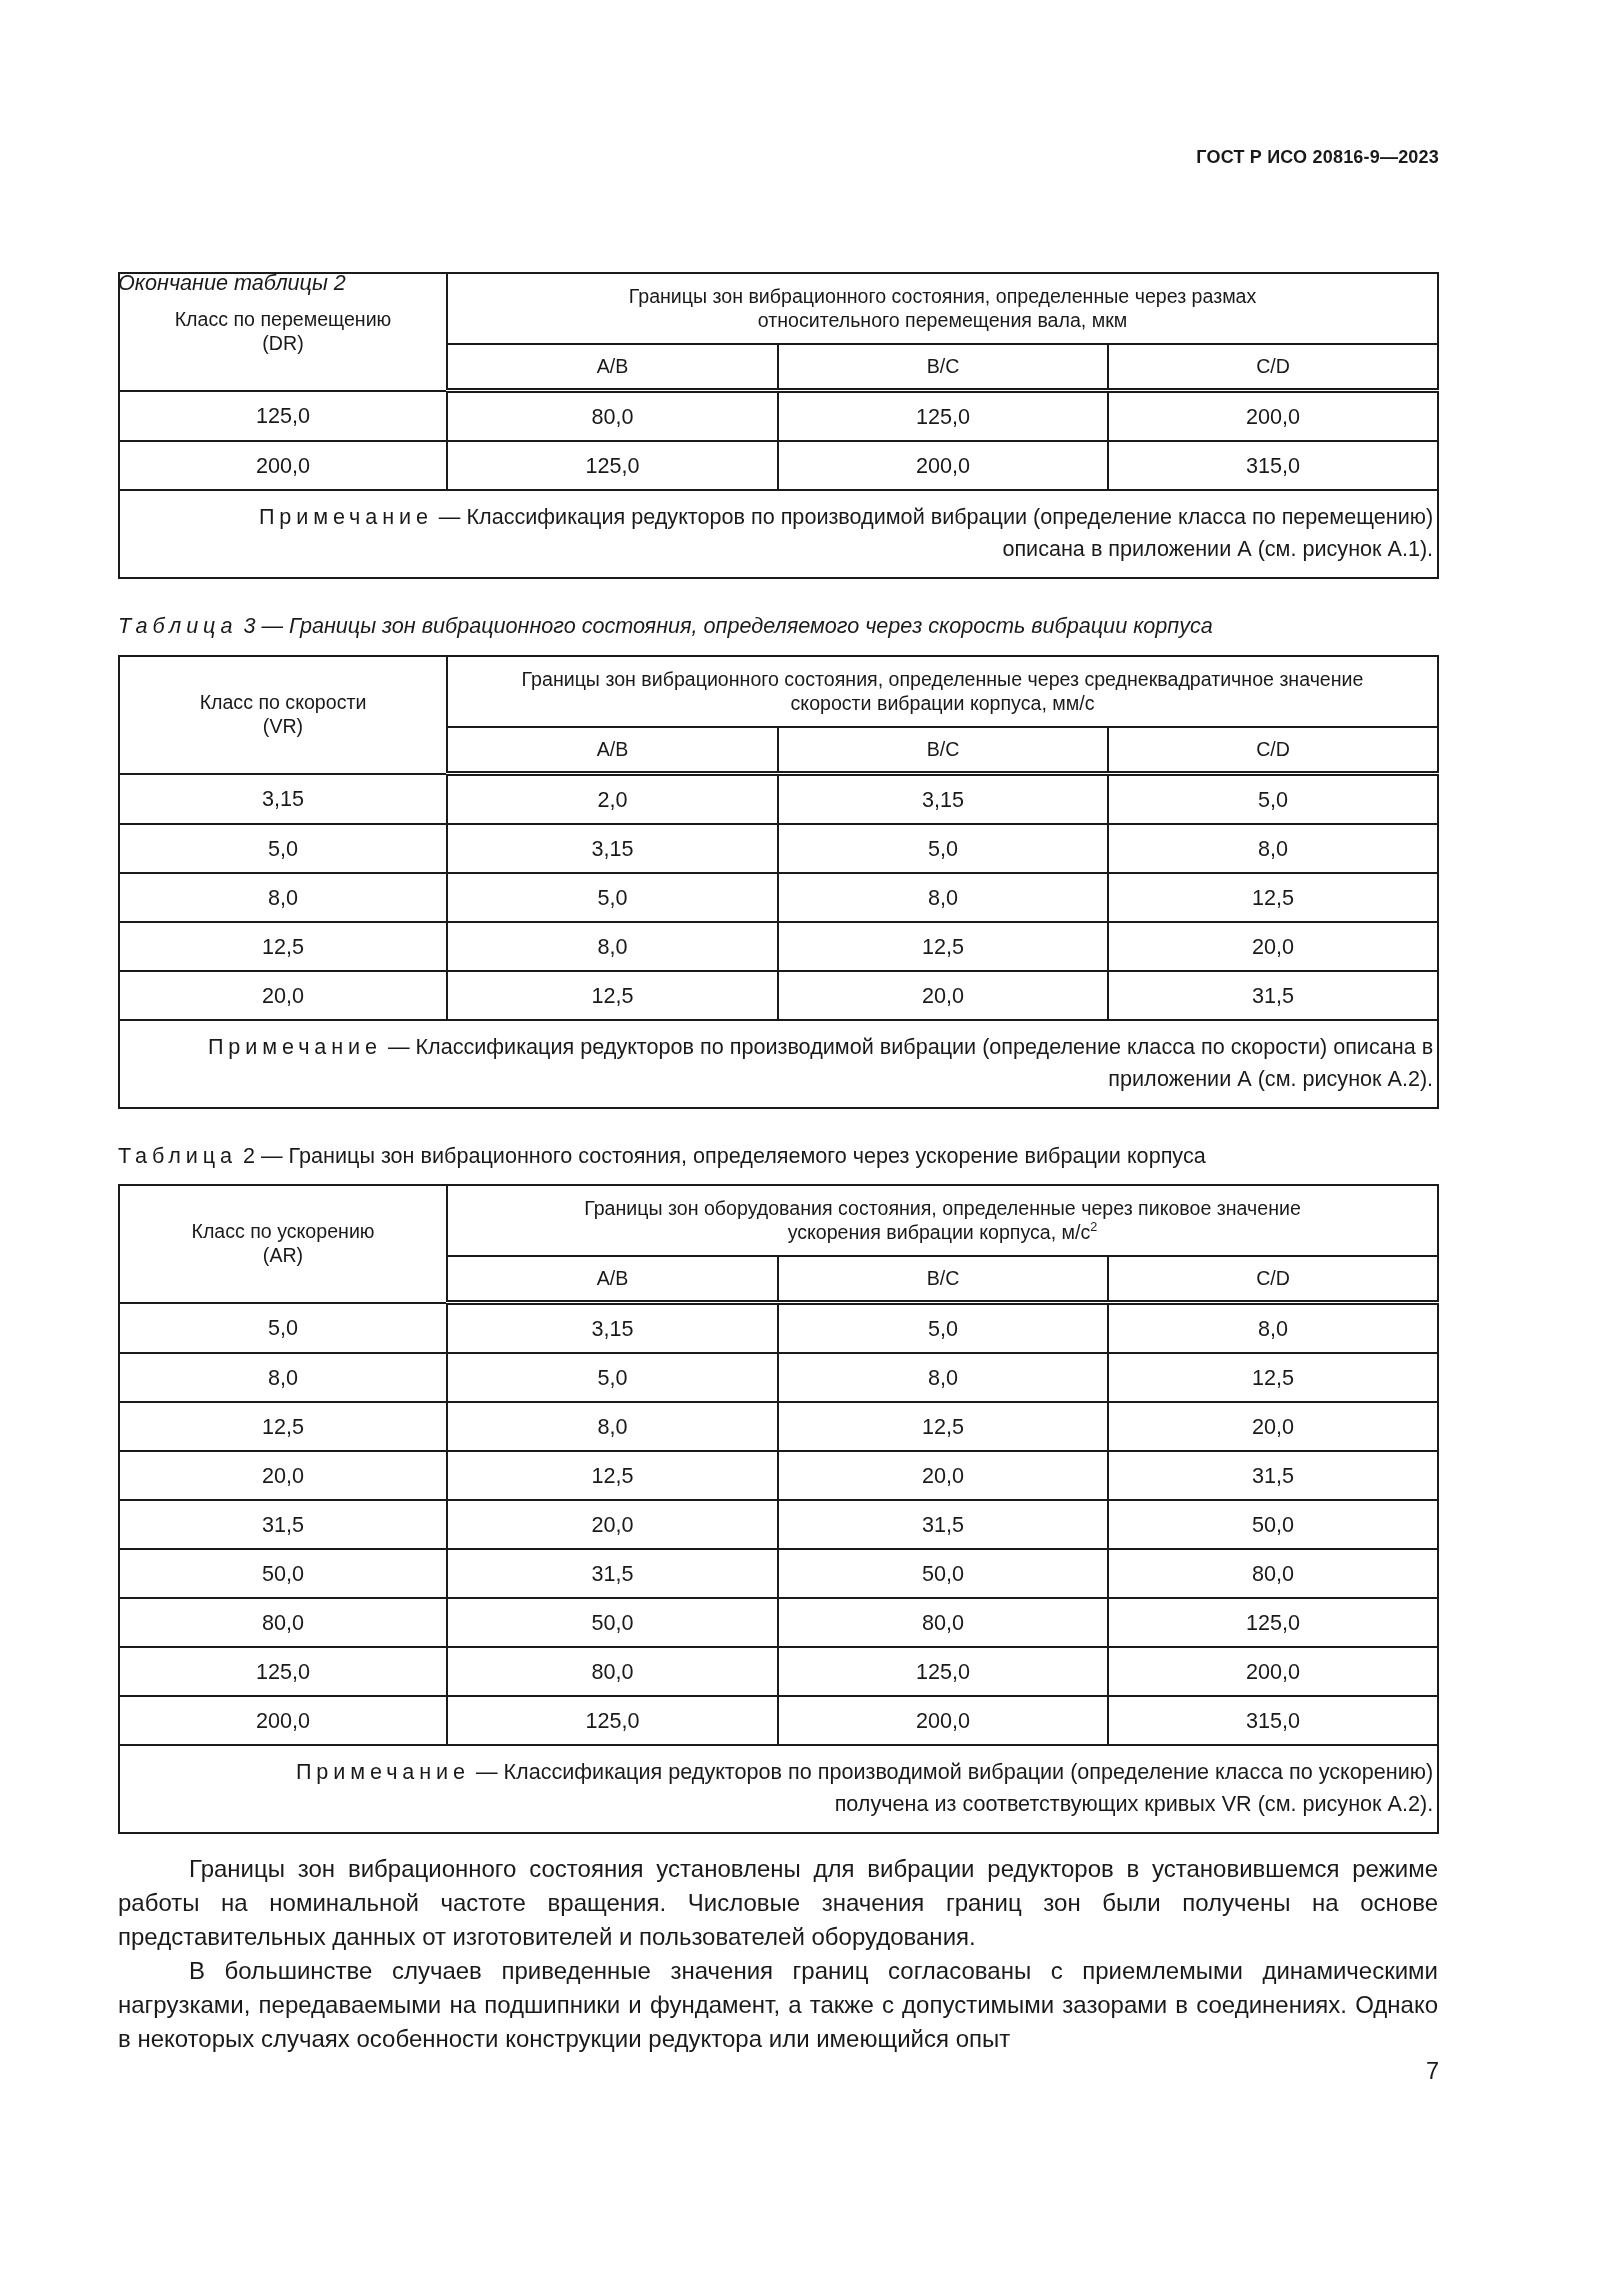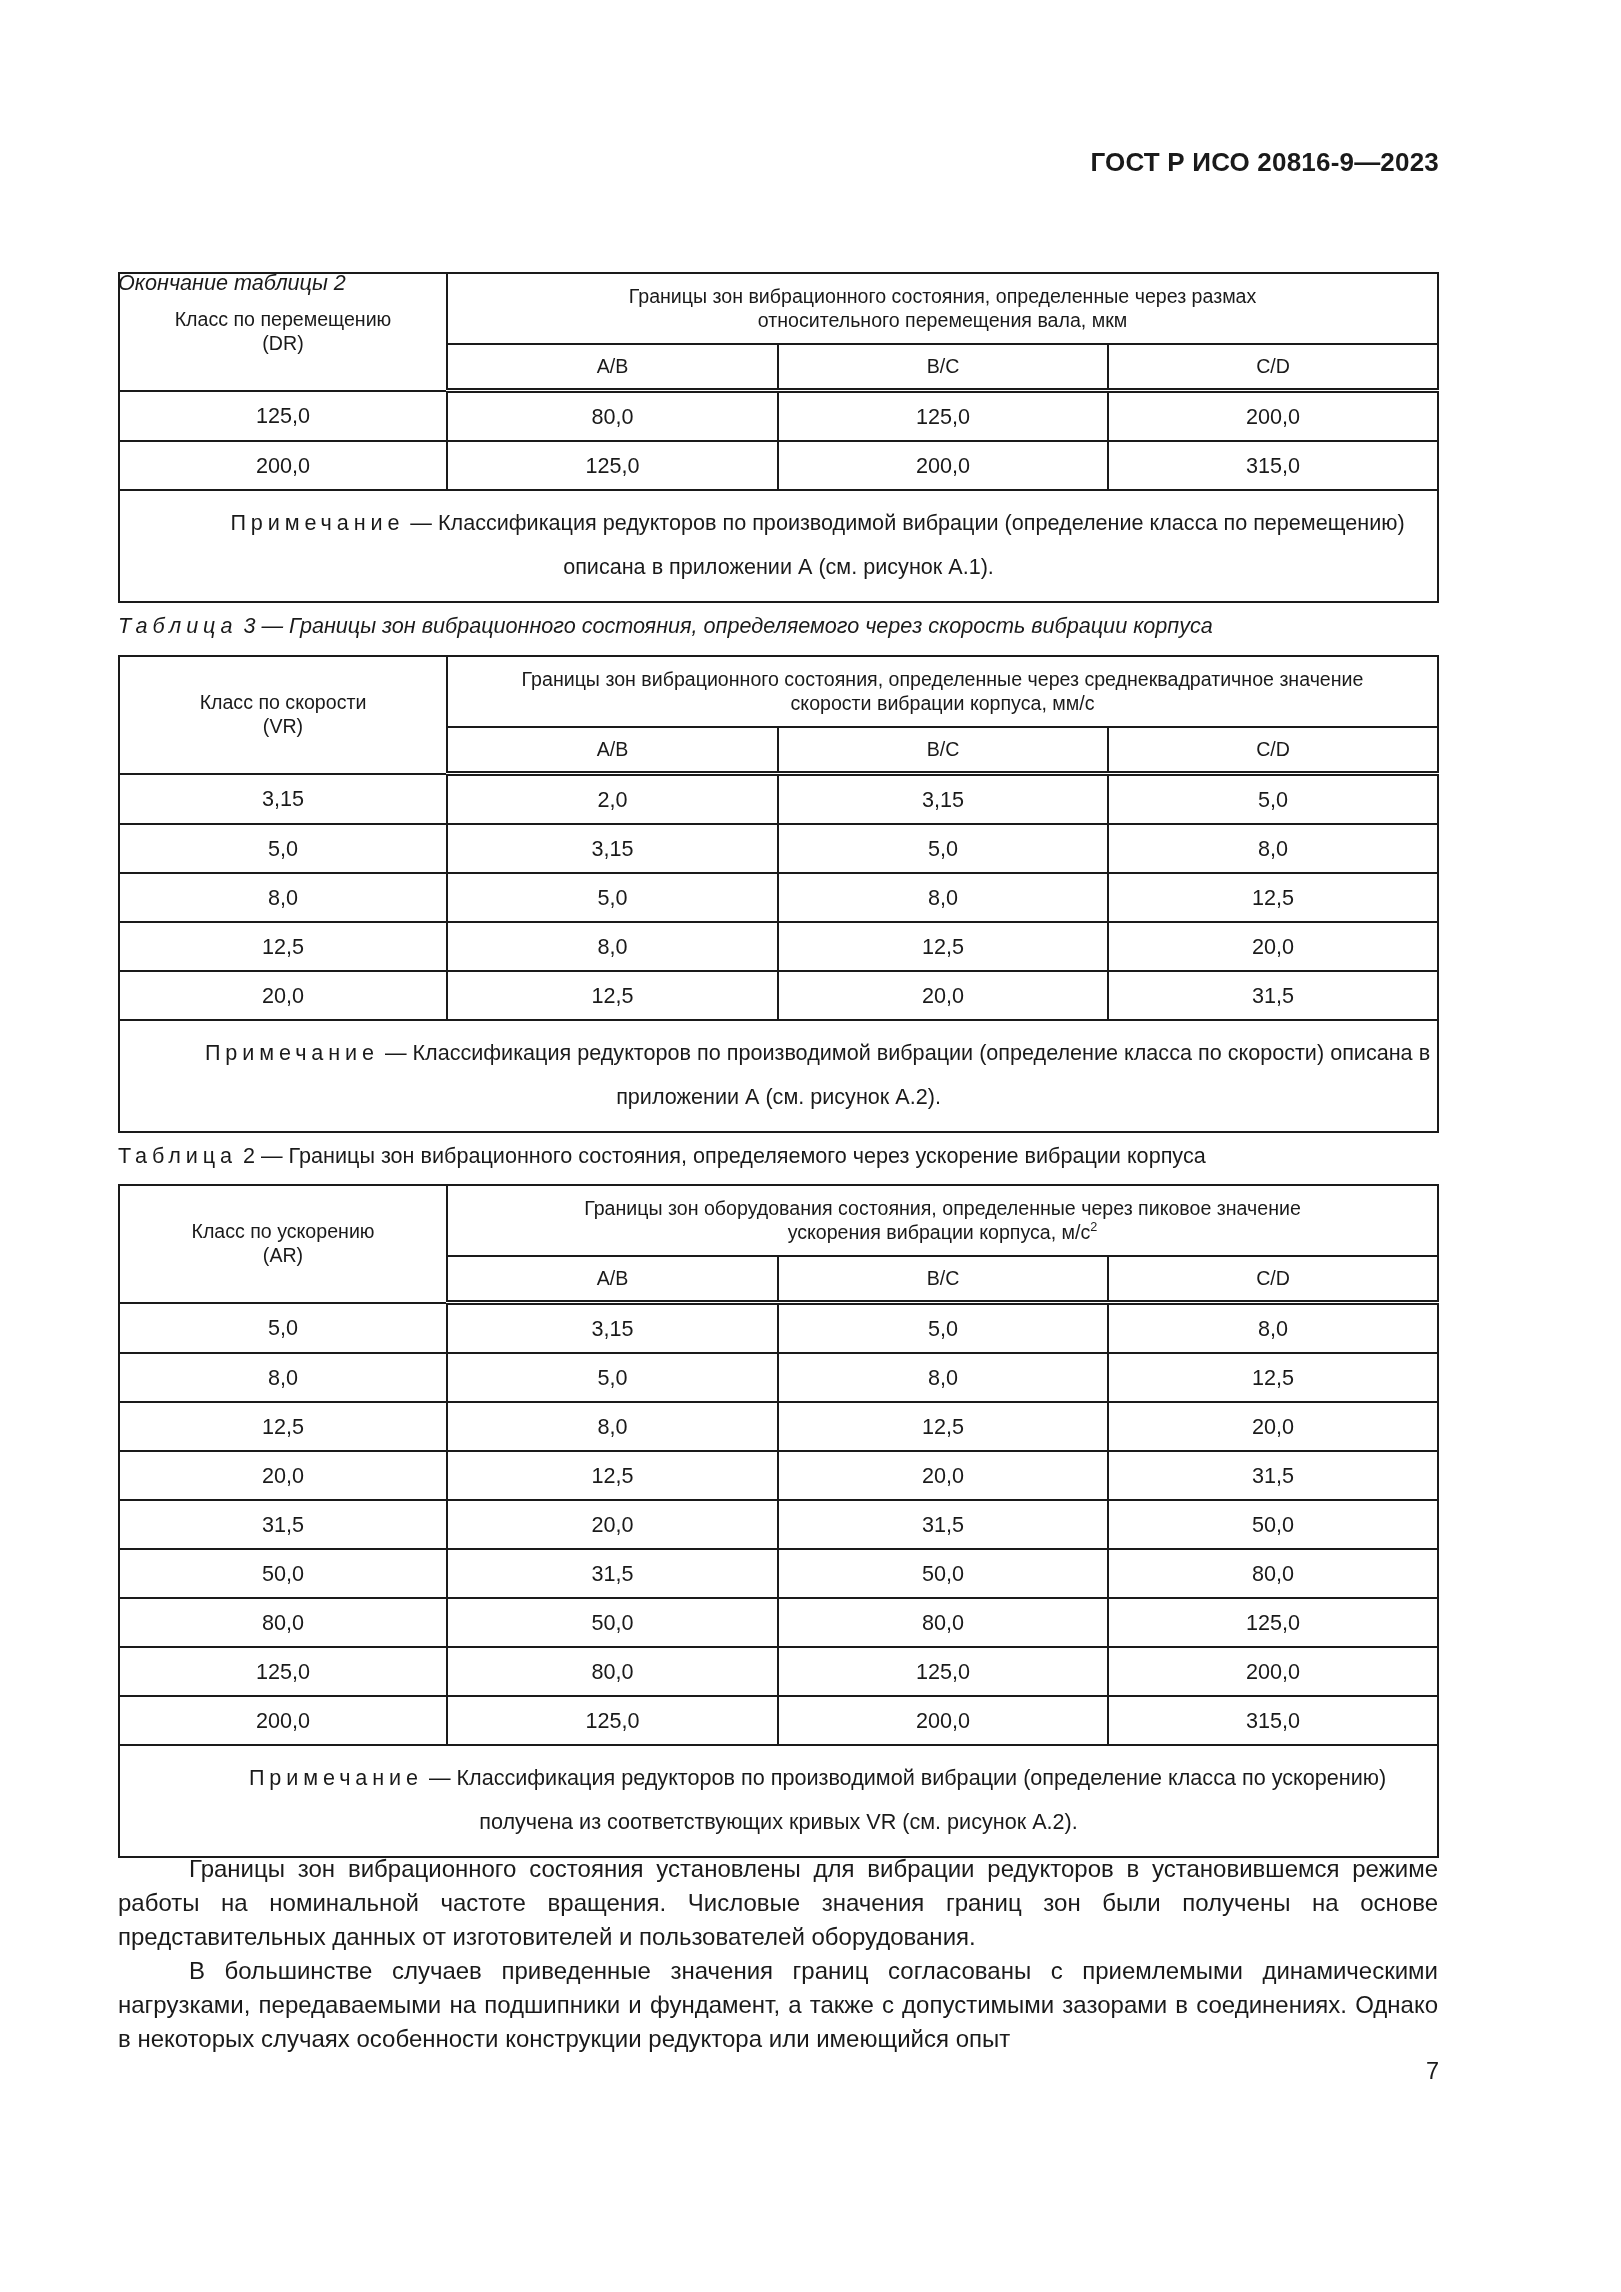--- a/index.html
+++ b/index.html
@@ -3,21 +3,21 @@
 <meta charset="utf-8">
 <style>
   html, body { margin: 0; padding: 0; background: #ffffff; }
   body {
     width: 1621px; height: 2293px; position: relative; overflow: hidden;
     font-family: "Liberation Sans", "DejaVu Sans", sans-serif;
     color: #1a1a1a;
   }
   .doc-code {
     position: absolute; top: 147px; right: 182px;
-    font-weight: bold; font-size: 26px; letter-spacing: 0.2px;
+    font-weight: bold; font-size: 18px; letter-spacing: 0.2px;
   }
   .continuation {
     position: absolute; left: 118px; top: 225px;
     font-style: italic; font-size: 21.6px; margin-top: 45px;
   }
   .caption {
     position: absolute; left: 118px; font-size: 21.6px; white-space: nowrap;
   }
   .caption .spaced { letter-spacing: 4.9px; }
   table.gt {
@@ -28,21 +28,21 @@
   table.gt td, table.gt th {
     border: 2px solid #1a1a1a; text-align: center; vertical-align: middle;
     font-weight: normal; padding: 0 5.9px;
   }
   table.gt th { font-size: 19.6px; line-height: 23.5px; }
   table.gt thead tr.sub th { border-bottom: 5.9px double #1a1a1a; height: 43px; }
   table.gt thead tr.top th.group { height: 69px; }
   table.gt tbody td { height: 47px; }
   table.gt.t2 tbody td { height: 47px; }
   table.gt td.note {
-    text-align: center; padding: 9.8px 3.9px 11.8px 3.9px; line-height: 44px; height: auto;
+    text-align: right; padding: 9.8px 3.9px 11.8px 3.9px; line-height: 32px; height: auto;
   }
   .note .indent { display: inline-block; width: 78px; }
   .note .label { letter-spacing: 4.9px; }
   sup { font-size: 12.7px; vertical-align: super; line-height: 0; }
   .para {
     position: absolute; left: 118px; width: 1320px;
     font-size: 24px; line-height: 34px; text-align: justify;
   }
   .para p { margin: 0; text-indent: 71px; }
   .page-num {

